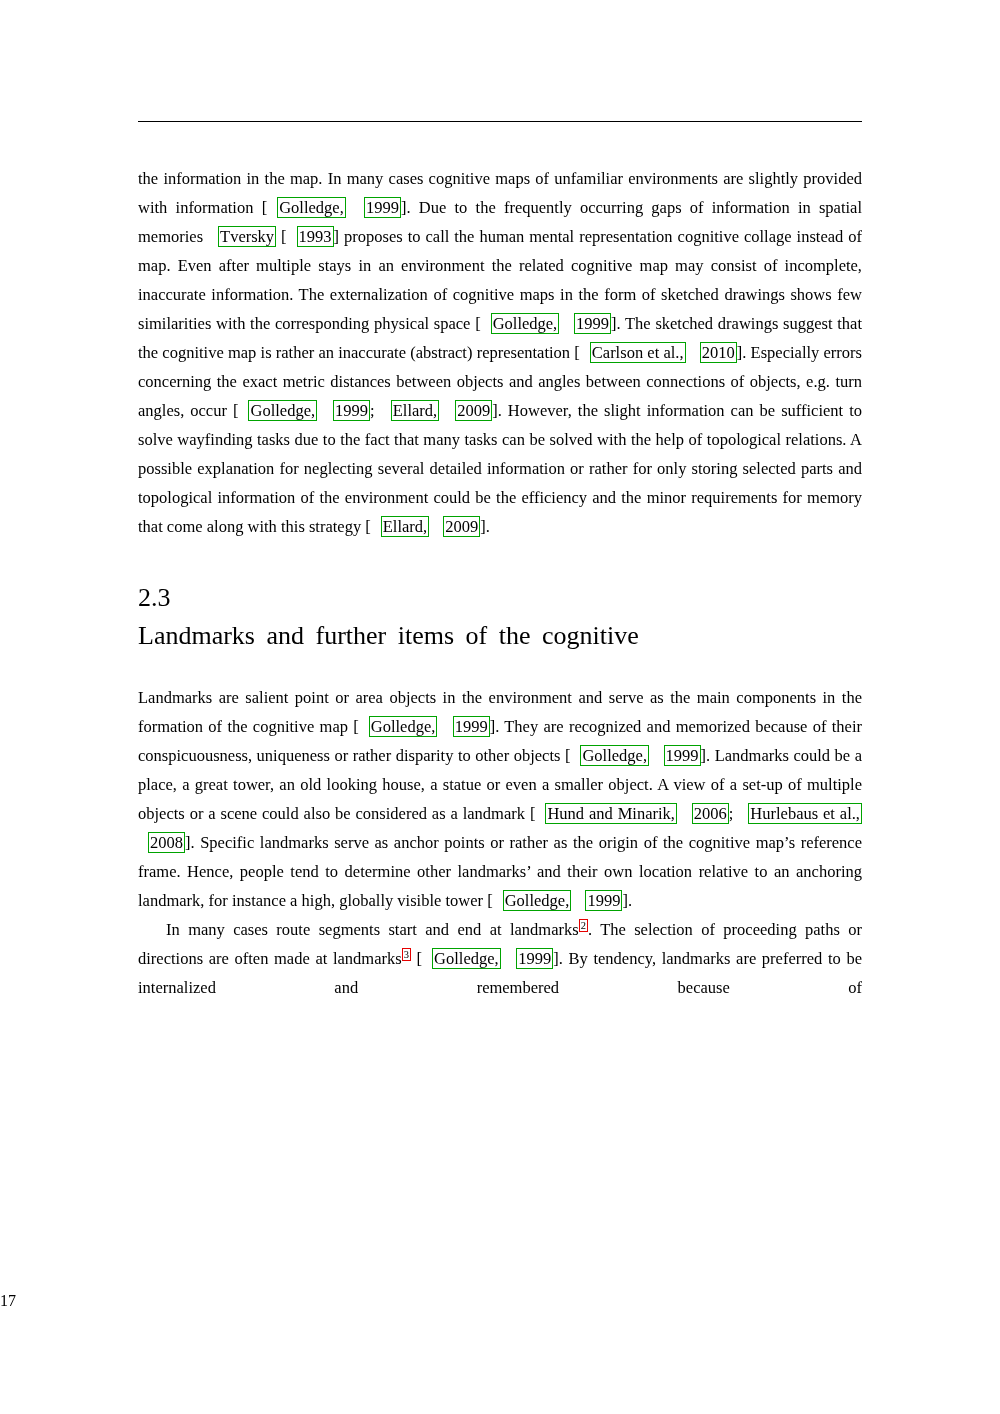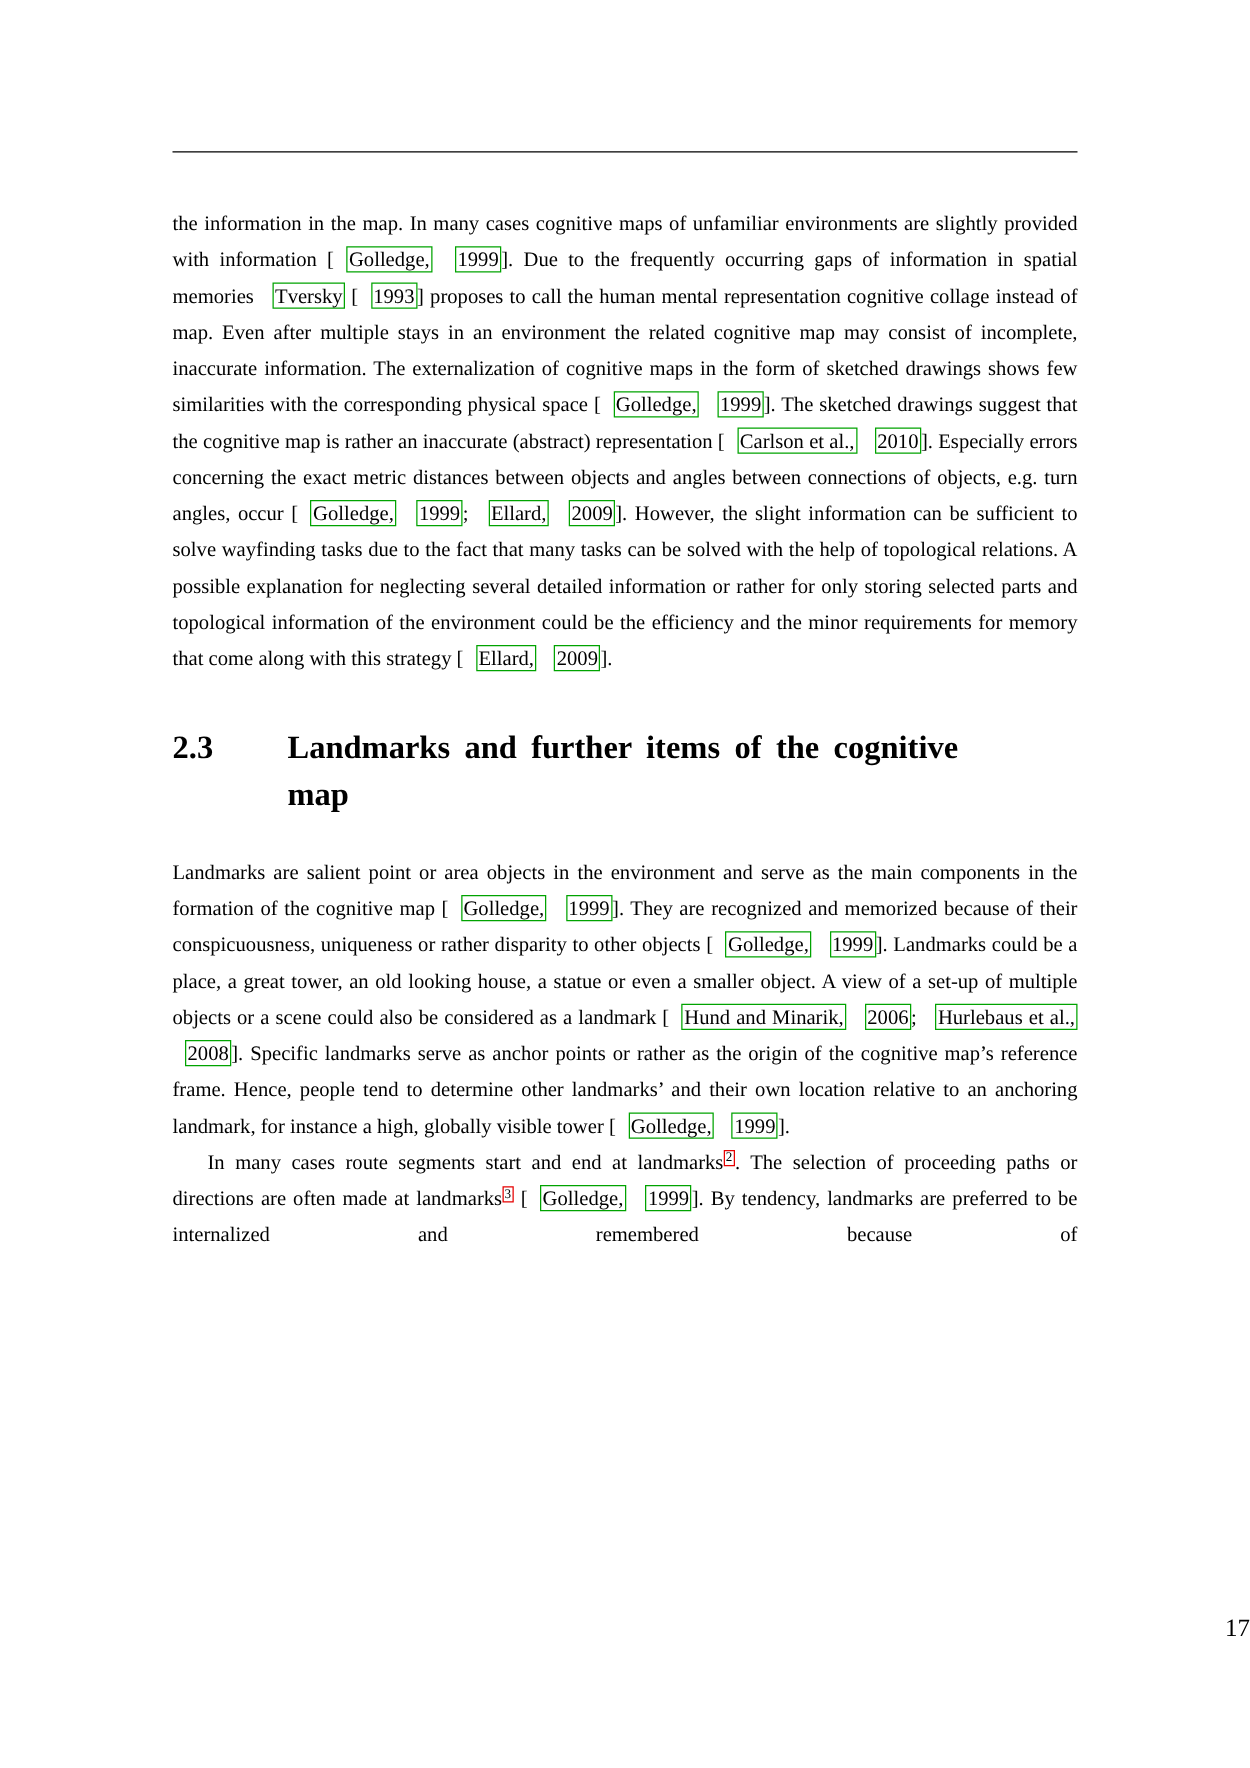--- a/index.html
+++ b/index.html
@@ -47,32 +47,33 @@
   }
   .footref {
     border: 1px solid var(--fnref-color, #e60000);
     font-size: 10.5px;
     line-height: 0;
     vertical-align: 6px;
     padding: 0 1px;
   }
   .section-heading {
     display: flex;
-    font-weight: bold;
+    font-weight: normal;
     font-size: 26px;
     line-height: 38px;
     margin: 38px 0 28px 0;
     text-align: left;
     word-spacing: 5px;
+    flex-direction: column;
   }
   .secnum {
     width: 74px;
     flex-shrink: 0;
   }
-  .sectitle span { display: block; margin-left: 18px; }
+  .sectitle span { display: block; }
   .footnote-block {
     margin-top: 16px;
   }
   .footnote-rule {
     border: none;
     border-top: 1px solid #000000;
     height: 0;
     width: 282px;
     margin-bottom: 7px;
   }
@@ -85,40 +86,39 @@
   .footnote sup {
     font-size: 10px;
     vertical-align: 5px;
     line-height: 0;
   }
   .page-number {
     position: absolute;
     left: 0;
     right: 0;
     top: 1292px;
-    text-align: right;
-    font-size: 20px;
+    text-align: left;
+    font-size: 16px;
   }
 </style>
 </head>
 <body>
 
 <div class="page">
   <div class="content">
 
     <hr class="header-rule">
 
     <div class="body-text">
       <p class="para">the information in the map. In many cases cognitive maps of unfamiliar environments are slightly provided with information [<span class="cite">Golledge,</span> <span class="cite">1999</span>]. Due to the frequently occurring gaps of information in spatial memories <span class="cite">Tversky</span> [<span class="cite">1993</span>] proposes to call the human mental representation cognitive collage instead of map. Even after multiple stays in an environment the related cognitive map may consist of incomplete, inaccurate information. The externalization of cognitive maps in the form of sketched drawings shows few similarities with the corresponding physical space [<span class="cite">Golledge,</span> <span class="cite">1999</span>]. The sketched drawings suggest that the cognitive map is rather an inaccurate (abstract) representation [<span class="cite">Carlson et al.,</span> <span class="cite">2010</span>]. Especially errors concerning the exact metric distances between objects and angles between connections of objects, e.g. turn angles, occur [<span class="cite">Golledge,</span> <span class="cite">1999</span>; <span class="cite">Ellard,</span> <span class="cite">2009</span>]. However, the slight information can be sufficient to solve wayfinding tasks due to the fact that many tasks can be solved with the help of topological relations. A possible explanation for neglecting several detailed information or rather for only storing selected parts and topological information of the environment could be the efficiency and the minor requirements for memory that come along with this strategy [<span class="cite">Ellard,</span> <span class="cite">2009</span>].</p>
 
       <h2 class="section-heading">
         <span class="secnum">2.3</span>
         <span class="sectitle">
           <span>Landmarks and further items of the cognitive</span>
-          <span>map</span>
         </span>
       </h2>
 
       <p class="para">Landmarks are salient point or area objects in the environment and serve as the main components in the formation of the cognitive map [<span class="cite">Golledge,</span> <span class="cite">1999</span>]. They are recognized and memorized because of their conspicuousness, uniqueness or rather disparity to other objects [<span class="cite">Golledge,</span> <span class="cite">1999</span>]. Landmarks could be a place, a great tower, an old looking house, a statue or even a smaller object. A view of a set-up of multiple objects or a scene could also be considered as a landmark [<span class="cite">Hund and Minarik,</span> <span class="cite">2006</span>; <span class="cite">Hurlebaus et al.,</span> <span class="cite">2008</span>]. Specific landmarks serve as anchor points or rather as the origin of the cognitive map’s reference frame. Hence, people tend to determine other landmarks’ and their own location relative to an anchoring landmark, for instance a high, globally visible tower [<span class="cite">Golledge,</span> <span class="cite">1999</span>].</p>
       <p class="para indent flush-last">In many cases route segments start and end at landmarks<sup class="footref">2</sup>. The selection of proceeding paths or directions are often made at landmarks<sup class="footref">3</sup> [<span class="cite">Golledge,</span> <span class="cite">1999</span>]. By tendency, landmarks are preferred to be internalized and remembered because of</p>
 
     </div>
 
   </div>
 

